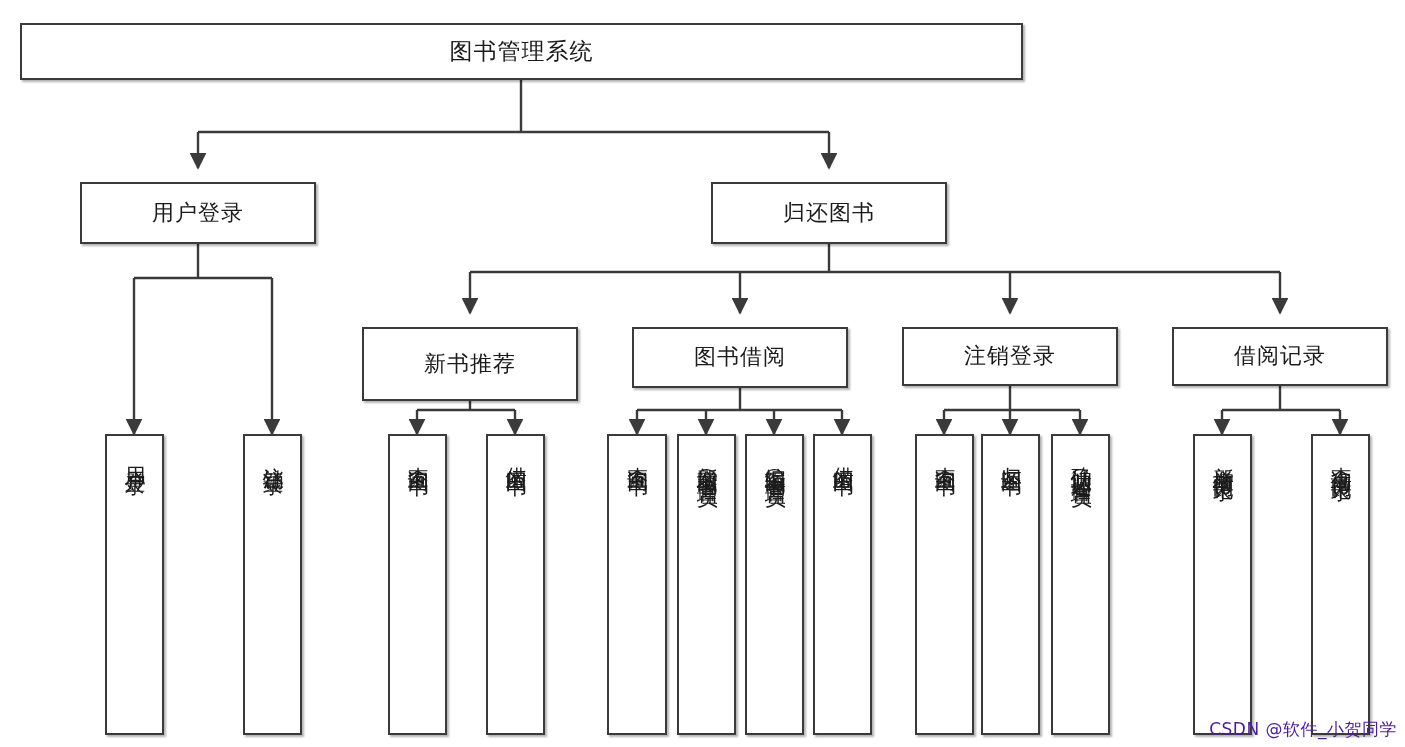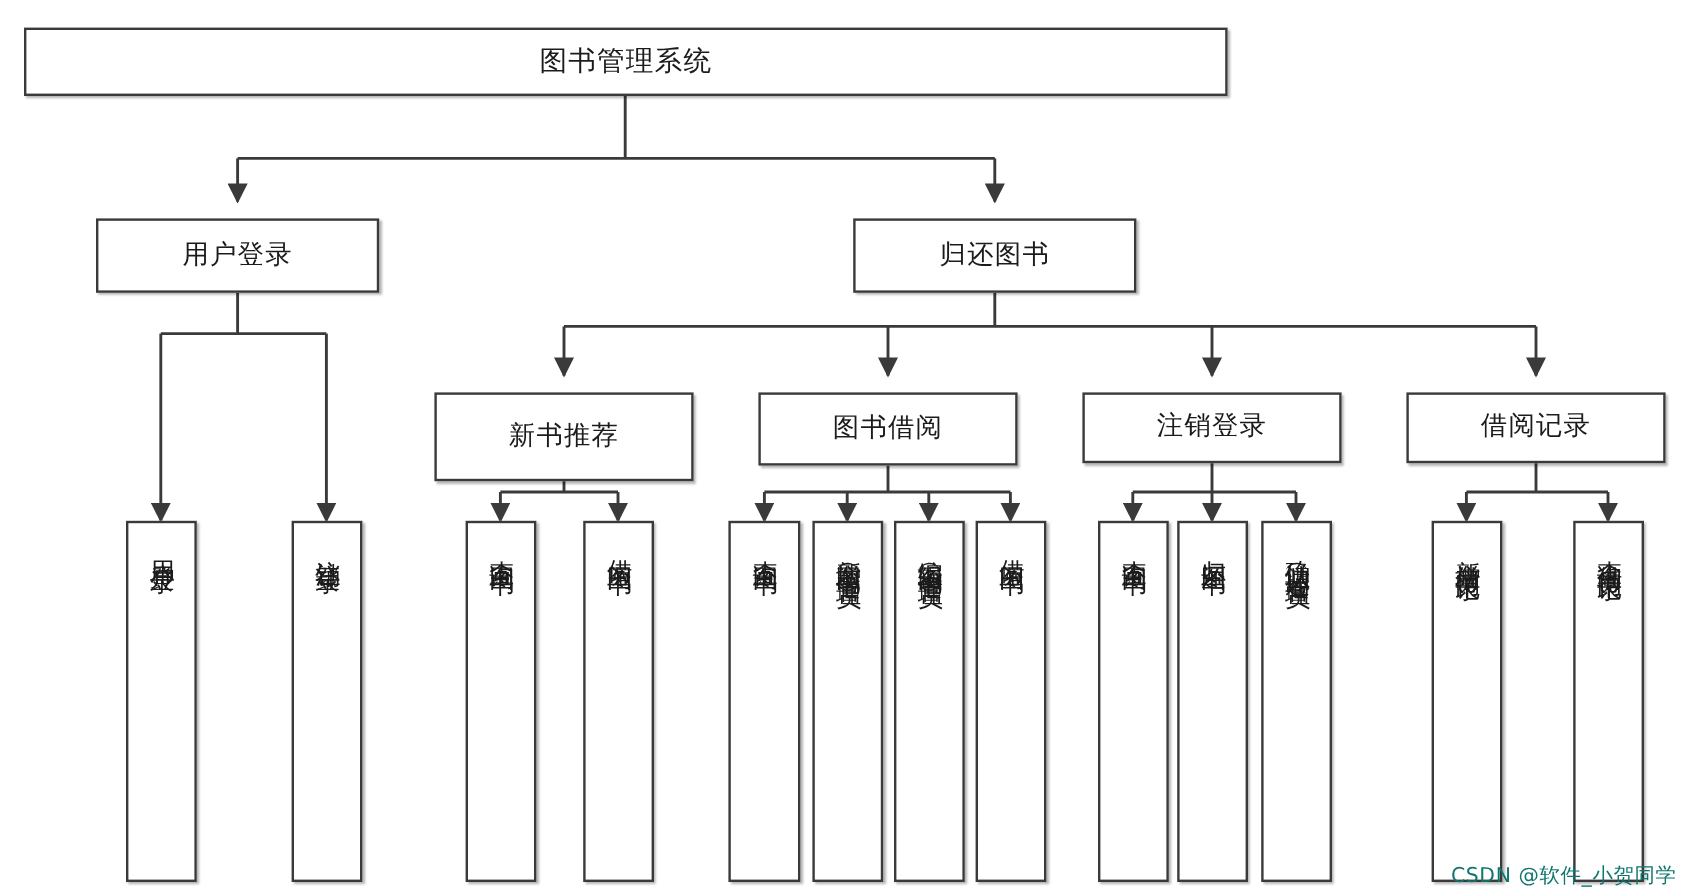--- a/index.html
+++ b/index.html
@@ -59,21 +59,21 @@
     line-height: 1.12;
     letter-spacing: 3px;
     white-space: nowrap;
     text-align: left;
   }
   .watermark {
     position: absolute;
     right: 8px;
     bottom: 6px;
     font-size: 17px;
-    color: #0f766e;
+    color: #4c1d95;
     letter-spacing: 0.5px;
     z-index: 3;
     white-space: nowrap;
   }
 </style>
 </head>
 <body>
 
 <div id="canvas">
 

